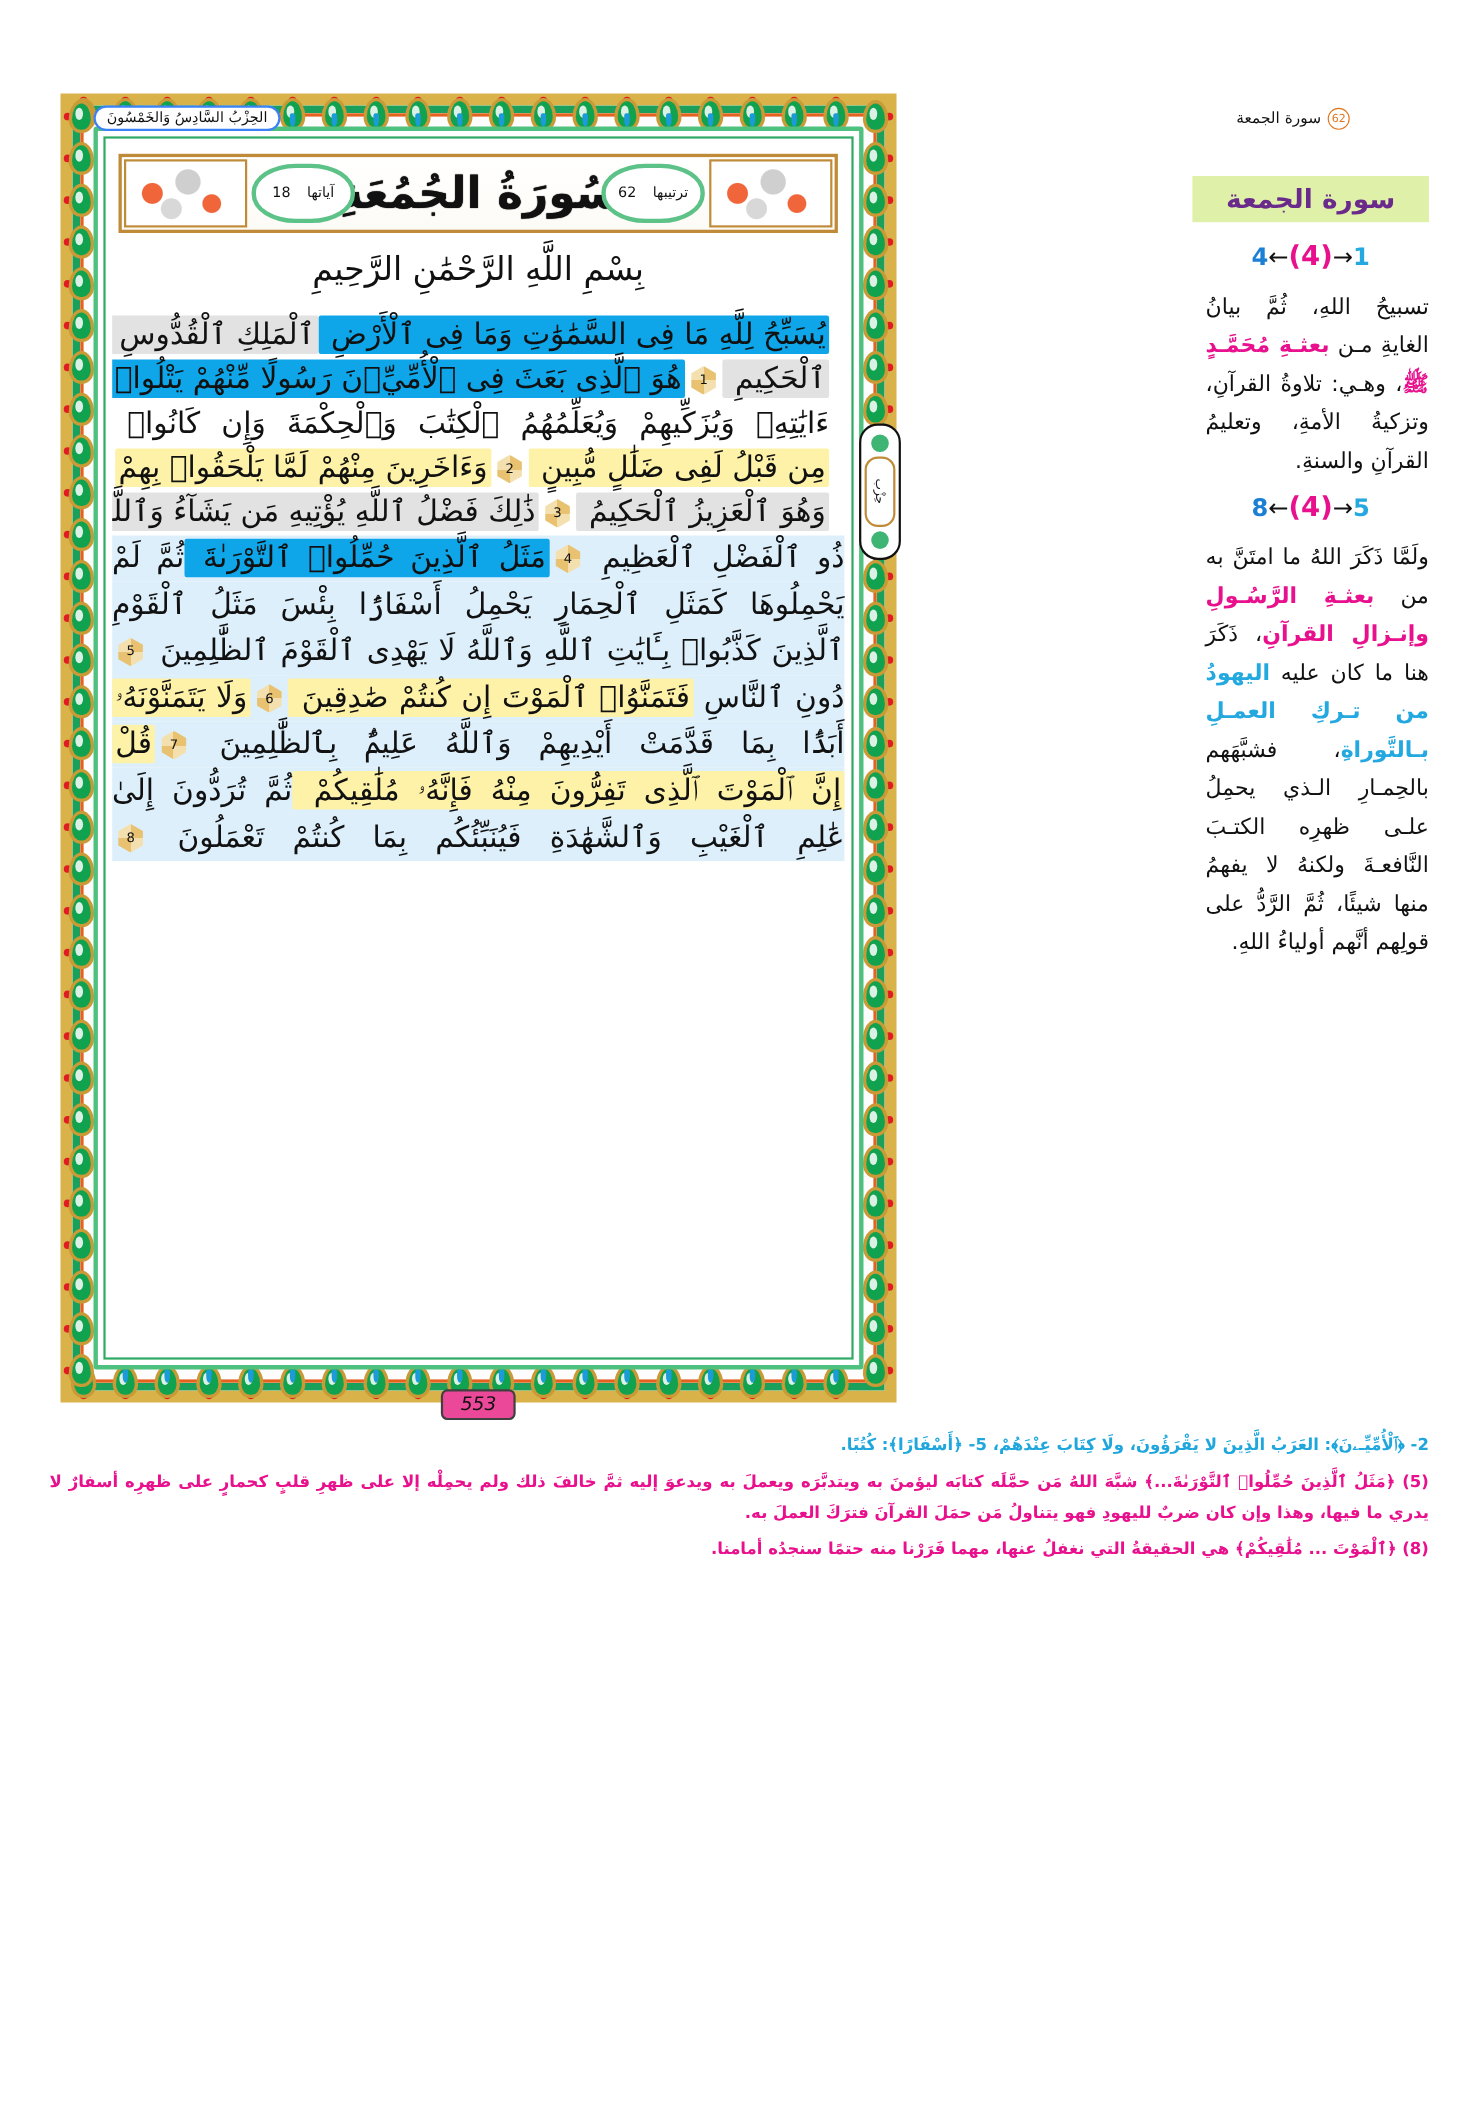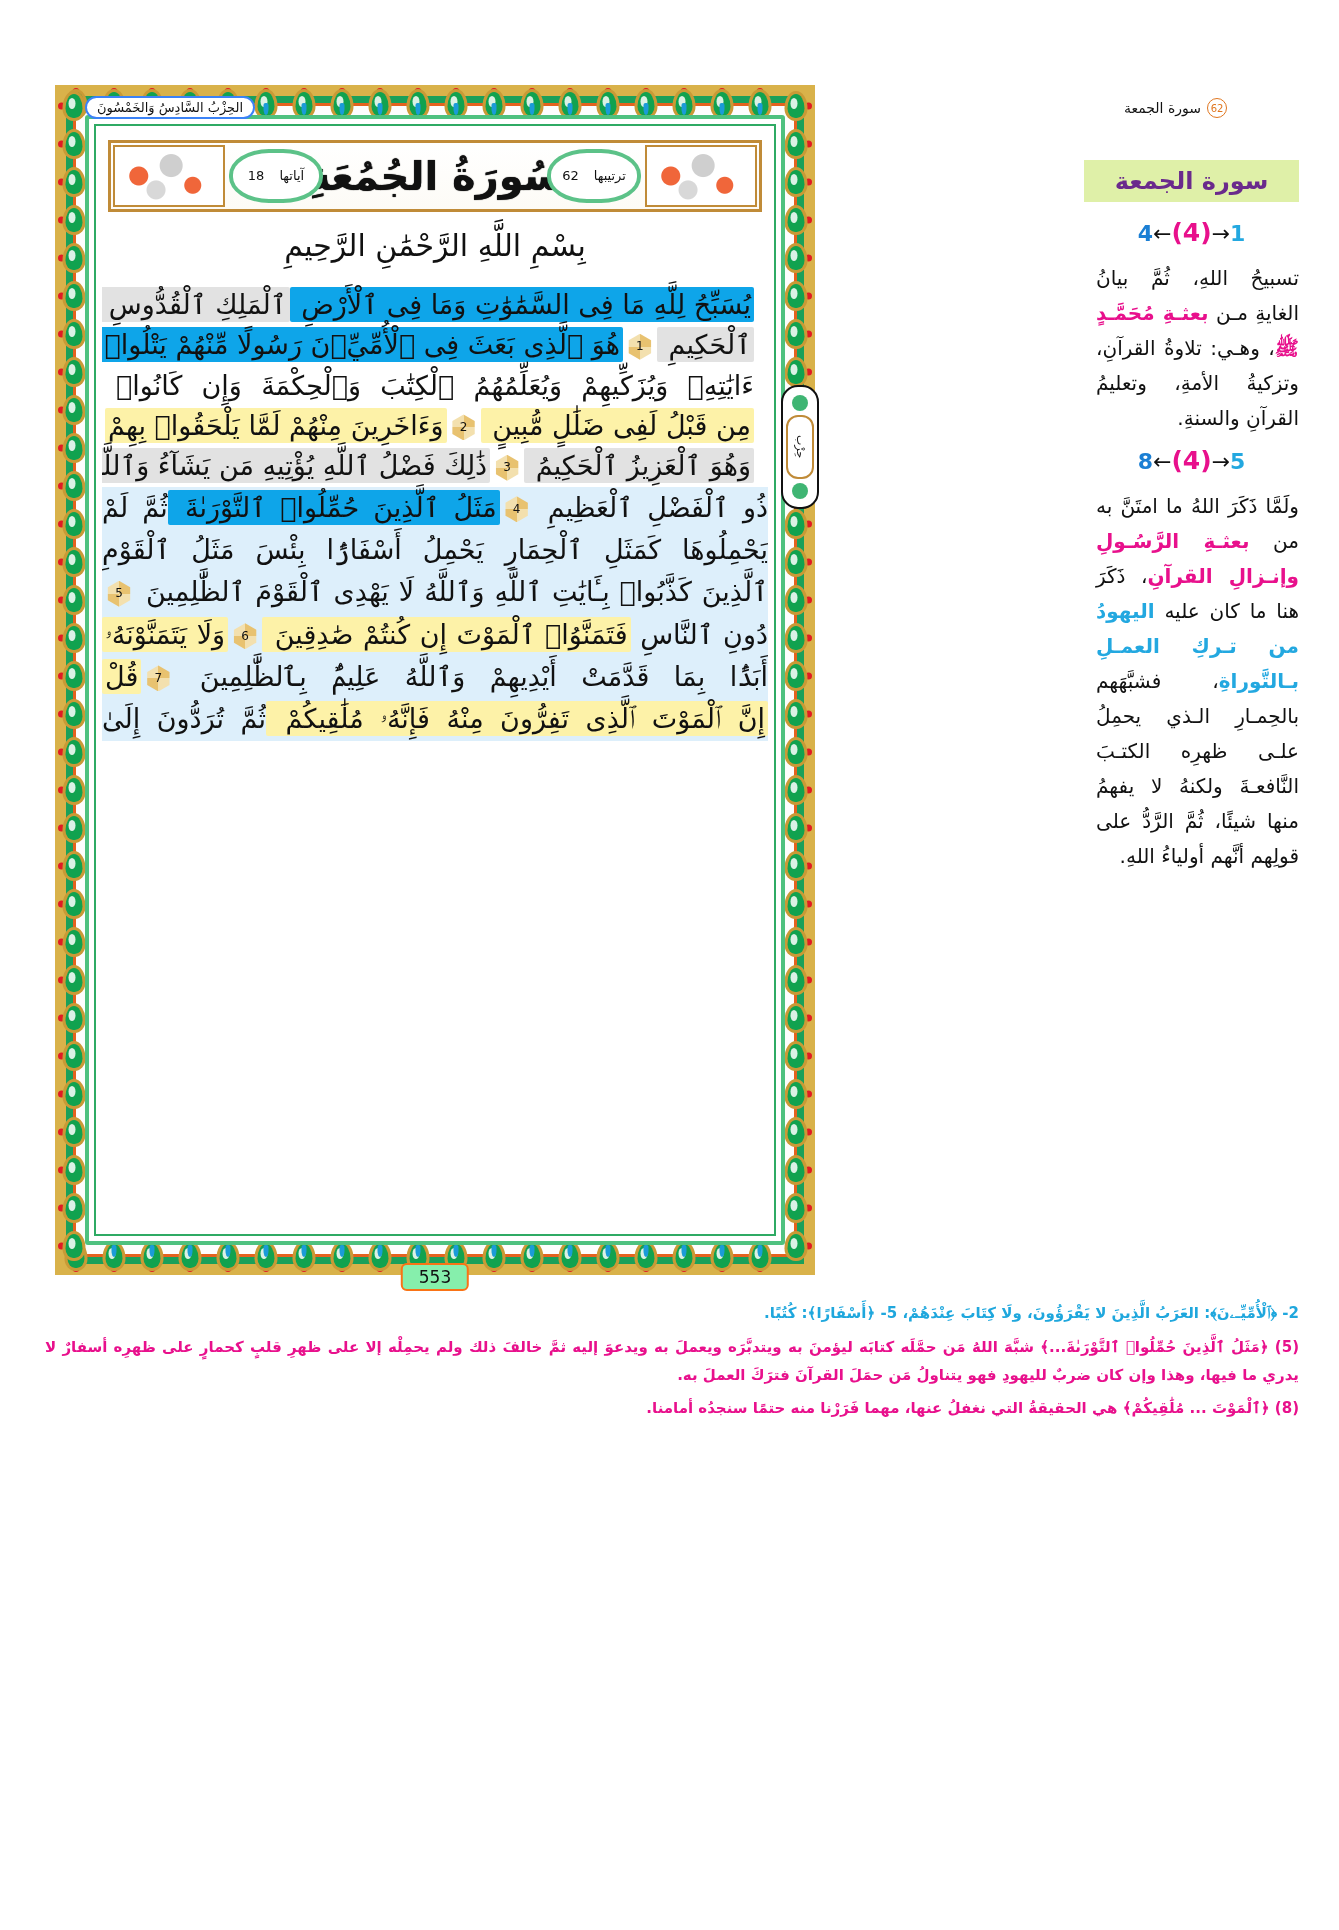--- a/index.html
+++ b/index.html
@@ -226,27 +226,28 @@
     left:50%;transform:translateX(-50%);
   }
   .hizb-cap.t{top:8px;}
   .hizb-cap.b{bottom:8px;}
 
   
   .page-no{
     position:absolute;
     left:50%;transform:translateX(-50%);
     bottom:-16px;
-    background:#86efac;
-    border:2px solid #f97316;
+    background:#ec4899;
+    border:2px solid #404040;
     border-radius:6px;
     padding:2px 16px;
     font-size:17px;color:#111;
     z-index:9;
     font-family:"DejaVu Sans",sans-serif;
+    font-style:italic;
   }
 
   
   .sidebar{
     position:absolute;
     right:40px; top:160px;
     width:215px;
     direction:rtl;
     text-align:justify;
   }
@@ -789,20 +790,21 @@
               <div class="ayah-line"><span class="hl hl-grey">ٱلْحَكِيمِ </span><span class="ayah-num">1</span><span class="hl hl-pink">هُوَ ٱلَّذِى بَعَثَ فِى ٱلْأُمِّيِّۦنَ رَسُولًا مِّنْهُمْ يَتْلُوا۟ عَلَيْهِمْ </span></div>
               <div class="ayah-line"><span>ءَايَٰتِهِۦ وَيُزَكِّيهِمْ وَيُعَلِّمُهُمُ ٱلْكِتَٰبَ وَٱلْحِكْمَةَ وَإِن كَانُوا۟ </span></div>
               <div class="ayah-line"><span class="hl hl-yellow">مِن قَبْلُ لَفِى ضَلَٰلٍ مُّبِينٍ </span><span class="ayah-num">2</span><span class="hl hl-yellow">وَءَاخَرِينَ مِنْهُمْ لَمَّا يَلْحَقُوا۟ بِهِمْ </span></div>
               <div class="ayah-line"><span class="hl hl-grey">وَهُوَ ٱلْعَزِيزُ ٱلْحَكِيمُ </span><span class="ayah-num">3</span><span class="hl hl-grey">ذَٰلِكَ فَضْلُ ٱللَّهِ يُؤْتِيهِ مَن يَشَآءُ وَٱللَّهُ </span></div>
               <div class="ayah-line band band-blue"><span>ذُو ٱلْفَضْلِ ٱلْعَظِيمِ </span><span class="ayah-num">4</span><span class="hl hl-pink">مَثَلُ ٱلَّذِينَ حُمِّلُوا۟ ٱلتَّوْرَىٰةَ </span><span>ثُمَّ لَمْ </span></div>
               <div class="ayah-line band band-blue"><span>يَحْمِلُوهَا كَمَثَلِ ٱلْحِمَارِ يَحْمِلُ أَسْفَارًۢا بِئْسَ مَثَلُ ٱلْقَوْمِ </span></div>
               <div class="ayah-line band band-blue"><span>ٱلَّذِينَ كَذَّبُوا۟ بِـَٔايَٰتِ ٱللَّهِ وَٱللَّهُ لَا يَهْدِى ٱلْقَوْمَ ٱلظَّٰلِمِينَ </span><span class="ayah-num">5</span></div>
               <div class="ayah-line band band-blue"><span>دُونِ ٱلنَّاسِ </span><span class="hl hl-yellow">فَتَمَنَّوُا۟ ٱلْمَوْتَ إِن كُنتُمْ صَٰدِقِينَ </span><span class="ayah-num">6</span><span class="hl hl-yellow">وَلَا يَتَمَنَّوْنَهُۥ </span></div>
               <div class="ayah-line band band-blue"><span>أَبَدًۢا بِمَا قَدَّمَتْ أَيْدِيهِمْ وَٱللَّهُ عَلِيمٌۢ بِٱلظَّٰلِمِينَ </span><span class="ayah-num">7</span><span class="hl hl-yellow">قُلْ </span></div>
               <div class="ayah-line band band-blue"><span class="hl hl-yellow">إِنَّ ٱلْمَوْتَ ٱلَّذِى تَفِرُّونَ مِنْهُ فَإِنَّهُۥ مُلَٰقِيكُمْ </span><span>ثُمَّ تُرَدُّونَ إِلَىٰ </span></div>
+              <div class="ayah-line band band-blue"><span>عَٰلِمِ ٱلْغَيْبِ وَٱلشَّهَٰدَةِ فَيُنَبِّئُكُم بِمَا كُنتُمْ تَعْمَلُونَ </span><span class="ayah-num">8</span></div>
             </div>
 
         </div>
       </div>
     </div>
 
     <div class="hizb-marker">
       <div class="hizb-cap t"></div>
       <div class="hizb-inner">حِزْب</div>
       <div class="hizb-cap b"></div>

